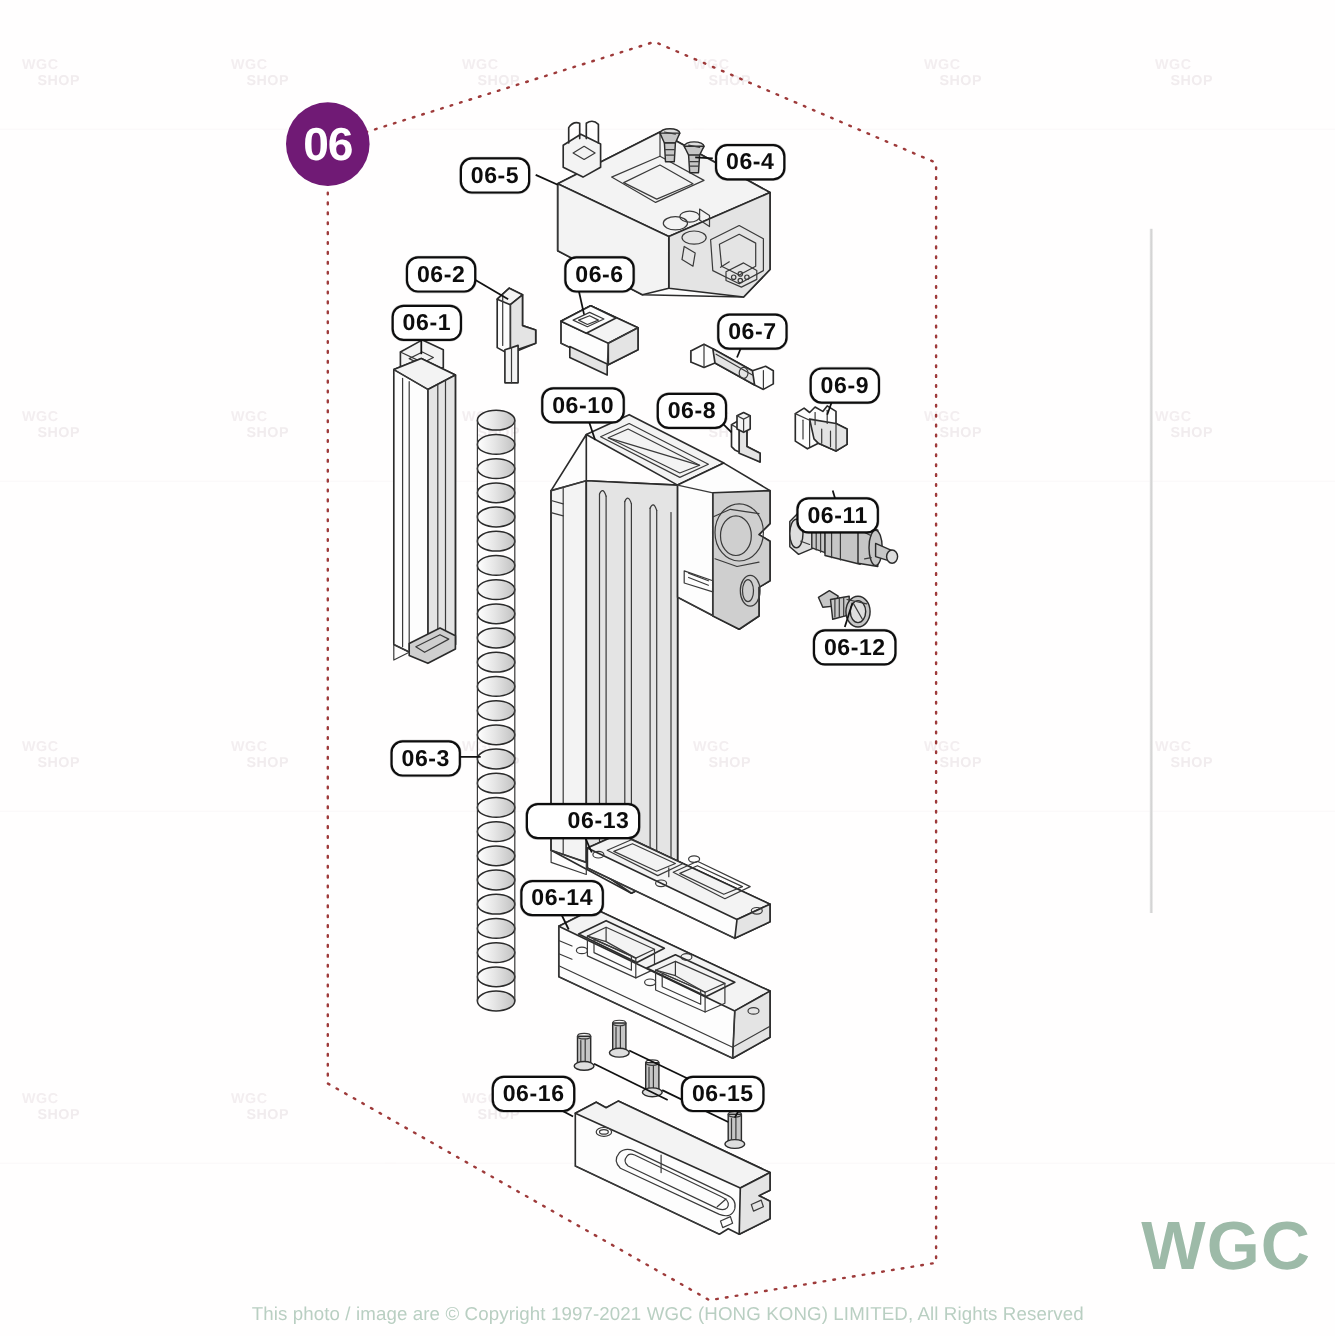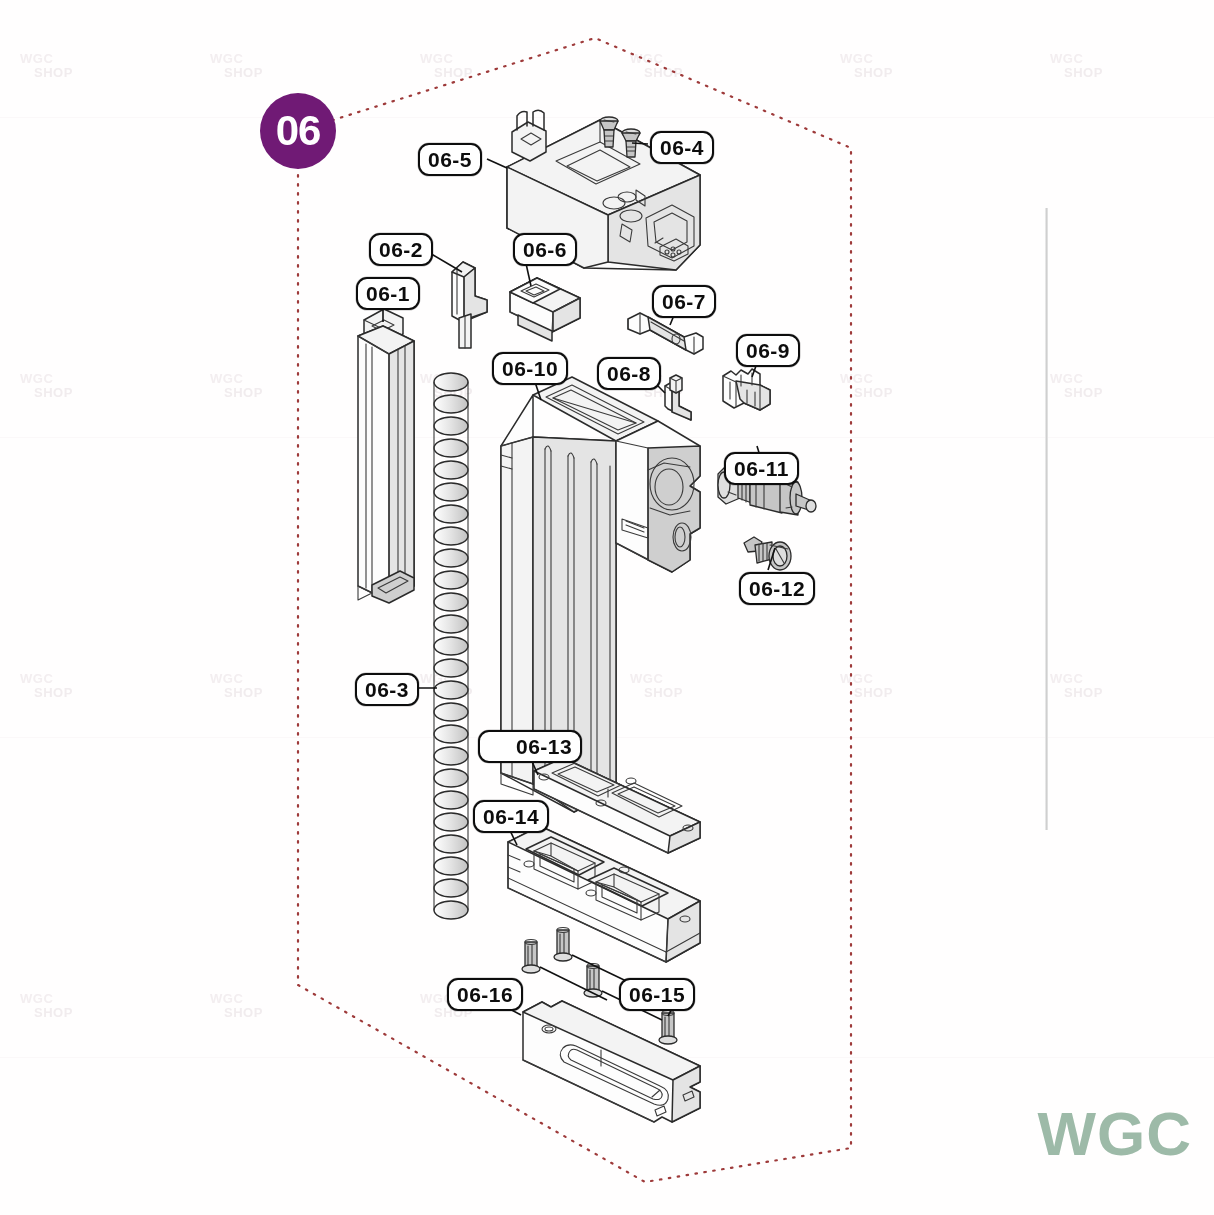--- a/index.html
+++ b/index.html
@@ -569,14 +569,15 @@
   <div class="chip" style="left:739px; top:572px;">06-12</div>
   <div class="chip" style="left:478px; top:730px;padding-left:36px;">06-13</div>
   <div class="chip" style="left:473px; top:800px;">06-14</div>
   <div class="chip" style="left:619px; top:978px;">06-15</div>
   <div class="chip" style="left:447px; top:978px;">06-16</div>
 
   <div id="brand">
     <span class="line1">WGC</span>
   </div>
 
+  <div id="copyright">This photo / image are © Copyright 1997-2021 WGC (HONG KONG) LIMITED, All Rights Reserved</div>
 
 </div>
 
 </body></html>

